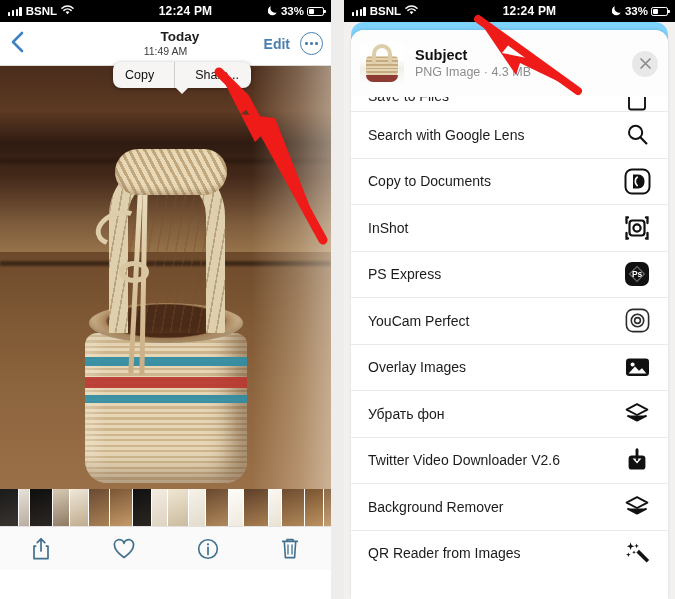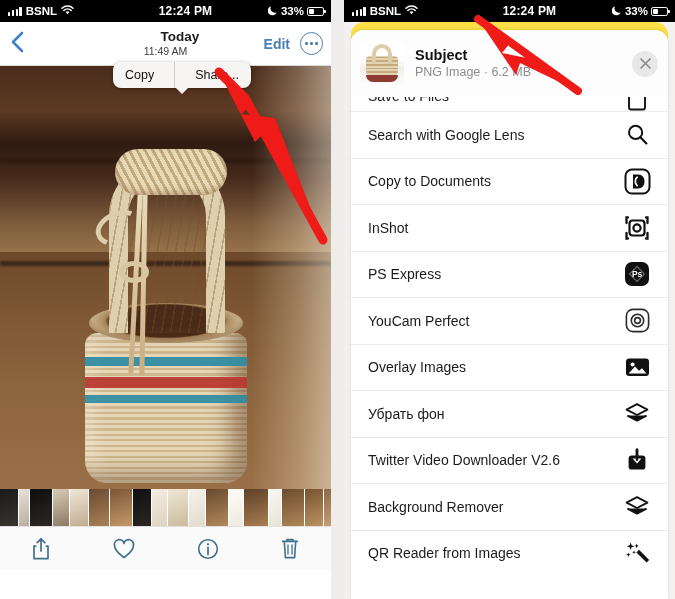--- a/index.html
+++ b/index.html
@@ -125,21 +125,21 @@
   .filmstrip div{ flex:0 0 auto; height:37px; margin-right:1px; }
 
   .bottombar{ height:44px; background:#fbfafa; display:flex; align-items:center;
     justify-content:space-around; border-top:1px solid #e2e0de; }
   .bottombar svg{ display:block; }
 
   
   .right-panel{ position:relative; width:331px; height:599px; background:#f2f1f0; overflow:hidden; }
   .sheet-shell{
     position:absolute; left:7px; right:7px; top:22px; bottom:0;
-    background:#fde047; border-radius:13px 13px 0 0;
+    background:#7dd3fc; border-radius:13px 13px 0 0;
   }
   .sheet{
     position:absolute; left:0px; right:0px; top:8px; bottom:0;
     background:#fdfdfd; border-radius:13px 13px 0 0;
     box-shadow:0 -1px 3px rgba(0,0,0,.10);
     overflow:hidden;
   }
   .sheet-header{ height:67px; display:flex; align-items:center; padding:0 10px 0 9px; background:#fdfdfd; }
   .thumb{
     width:44px;height:44px;border-radius:6px;flex:0 0 auto;margin-right:11px;position:relative;overflow:hidden;
@@ -353,21 +353,21 @@
       <div class="sheet">
 
         <div class="sheet-header">
           <div class="thumb">
             <div class="t-basket"></div>
             <div class="t-band"></div>
             <div class="t-handle"></div>
           </div>
           <div>
             <div class="sheet-title">Subject</div>
-            <div class="sheet-sub">PNG Image · 6.2 MB</div>
+            <div class="sheet-sub">PNG Image · 4.3 MB</div>
           </div>
           <div class="close-btn">
             <svg width="13" height="13" viewBox="0 0 13 13">
                 <path d="M2 2l9 9M11 2l-9 9" stroke="#8a8a8e" stroke-width="1.7" stroke-linecap="round"></path>
               </svg>
           </div>
         </div>
 
         <div class="sheet-list">
 

